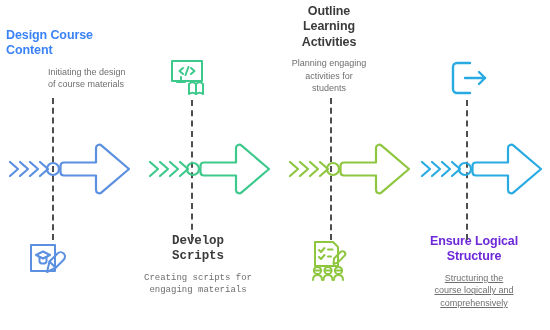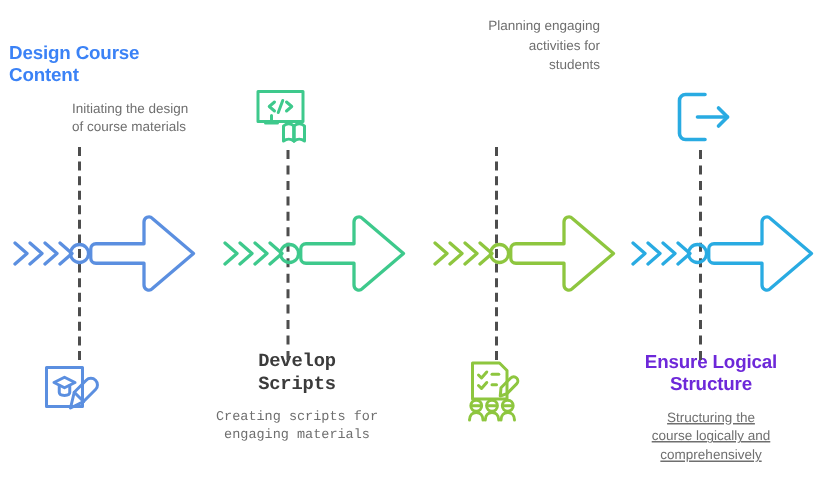--- a/index.html
+++ b/index.html
@@ -113,21 +113,24 @@
   </div>
 
   <div class="block bottom" id="block-2">
     <div class="title" style="color: rgb(59, 59, 59);">Develop
 Scripts</div>
     <div class="desc" style="color: rgb(111, 111, 111);">Creating scripts for
 engaging materials</div>
   </div>
 
   <div class="block top" id="block-3">
-    <div class="desc" style="color: rgb(111, 111, 111); text-align: right;">Planning engaging
+    <div class="title" style="color: rgb(59, 59, 59);">Outline
+Learning
+Activities</div>
+    <div class="desc" style="color: rgb(111, 111, 111);">Planning engaging
 activities for
 students</div>
   </div>
 
   <div class="block bottom" id="block-4">
     <div class="title" style="color: #6d28d9;">Ensure Logical
 Structure</div>
     <div class="desc" style="color: rgb(111, 111, 111); text-decoration: underline;">Structuring the
 course logically and
 comprehensively</div>

